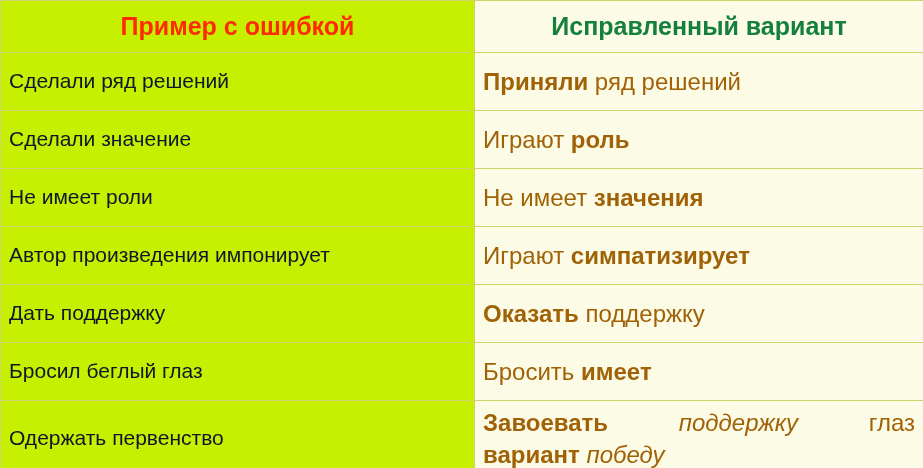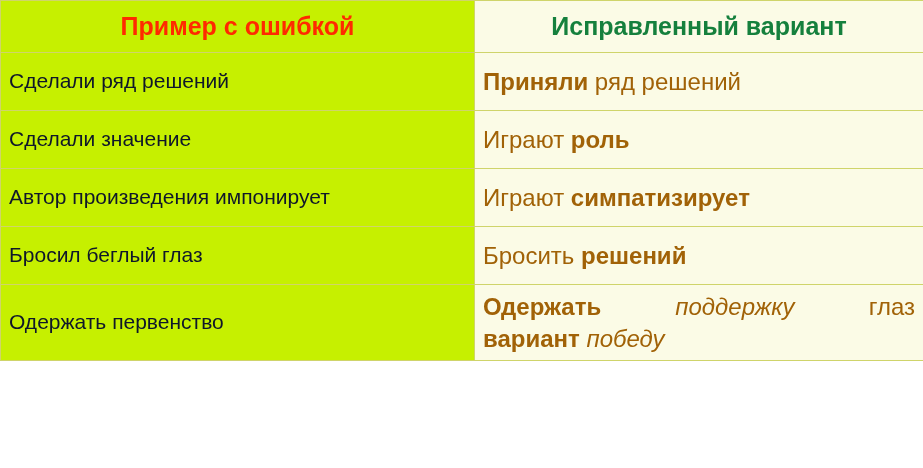--- a/index.html
+++ b/index.html
@@ -88,28 +88,36 @@
   <tbody id="tbody">
       <tr>
         <td class="left">Сделали ряд решений</td>
         <td class="right"><b>Приняли</b><span> ряд решений</span></td>
       </tr>
       <tr>
         <td class="left">Сделали значение</td>
         <td class="right"><span>Играют </span><b>роль</b></td>
       </tr>
       <tr>
+        <td class="left">Не имеет роли</td>
+        <td class="right"><span>Не имеет </span><b>значения</b></td>
+      </tr>
+      <tr>
         <td class="left">Автор произведения импонирует</td>
         <td class="right"><span>Играют </span><b>симпатизирует</b></td>
       </tr>
       <tr>
+        <td class="left">Дать поддержку</td>
+        <td class="right"><b>Оказать</b><span> поддержку</span></td>
+      </tr>
+      <tr>
         <td class="left">Бросил беглый глаз</td>
-        <td class="right"><span>Бросить </span><b>решений</b></td>
+        <td class="right"><span>Бросить </span><b>имеет</b></td>
       </tr>
       <tr class="tall">
         <td class="left">Одержать первенство</td>
         <td class="right">
-          <div class="just"><b>Одержать</b><i> поддержку</i><span> глаз</span></div>
+          <div class="just"><b>Завоевать</b><i> поддержку</i><span> глаз</span></div>
           <div class="line2"><b>вариант</b><i> победу</i></div>
         </td>
       </tr>
     </tbody>
 </table>
 
 </body></html>

